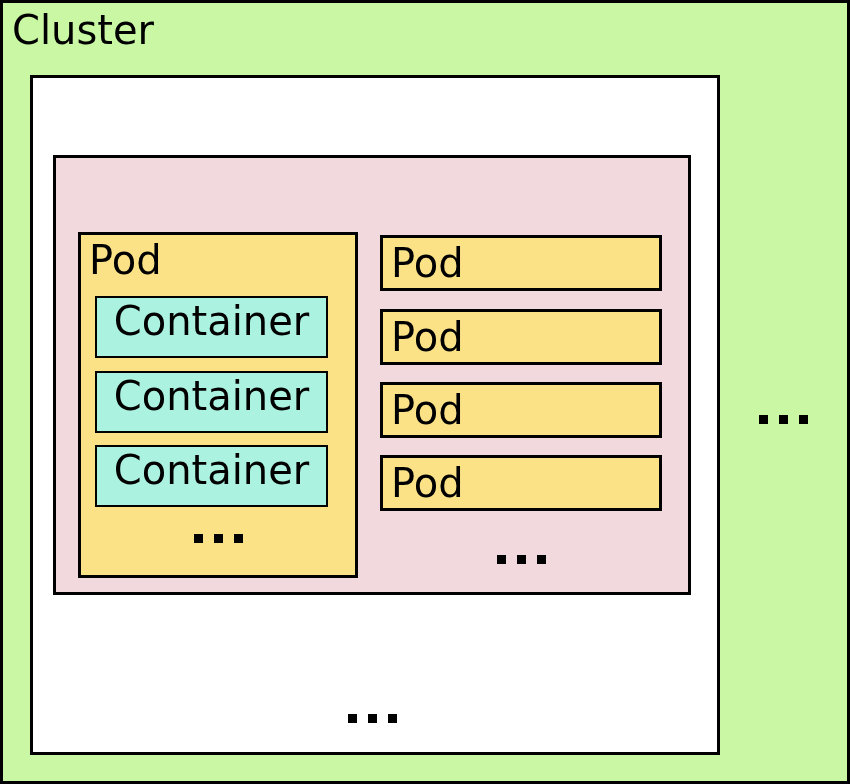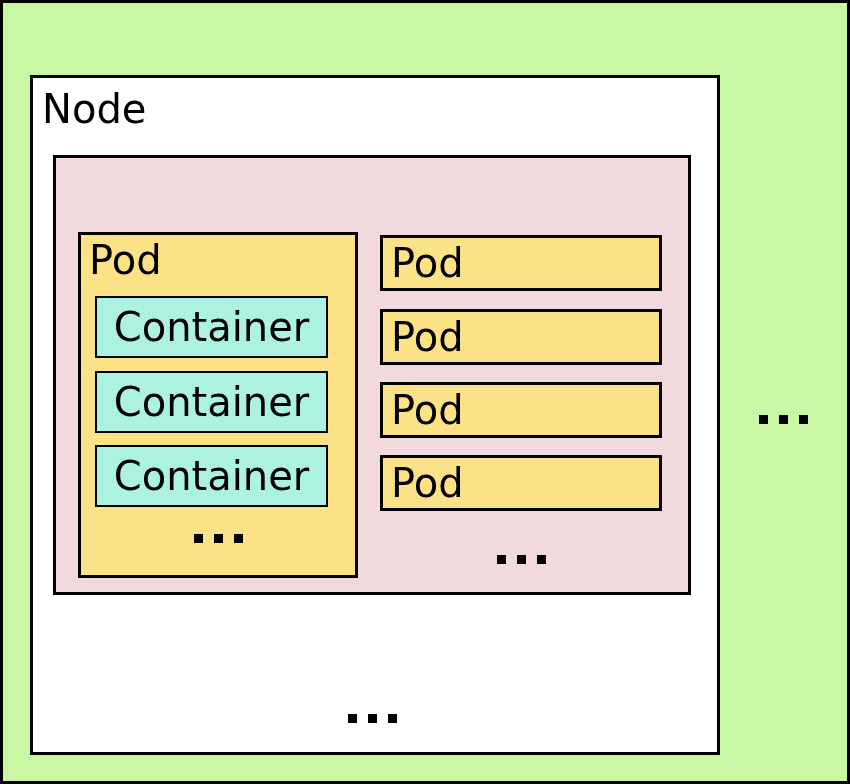--- a/index.html
+++ b/index.html
@@ -39,21 +39,21 @@
     left: 22px; top: 74px; width: 280px; height: 346px;
     background: var(--pod-bg, #fbe287);
     border: 3px solid var(--border, #000000);
   }
   .main-pod-label { left: 8px; top: 2px; }
 
   .container-box {
     left: 14px; width: 233px; height: 62px;
     background: var(--container-bg, #abf2e0);
     border: 2px solid var(--border, #000000);
-    display: flex; align-items: center; justify-content: center;
+    display: flex; align-items: flex-start; justify-content: center;
   }
   .container-1 { top: 61px; }
   .container-2 { top: 136px; }
   .container-3 { top: 210px; }
 
   .replica-pod {
     left: 324px; width: 282px; height: 56px;
     background: var(--pod-bg, #fbe287);
     border: 3px solid var(--border, #000000);
     display: flex; align-items: center;
@@ -81,30 +81,30 @@
   .replica-ellipsis   { left: 324px; width: 282px; top: 396px; }
   .node-ellipsis      { left: 20px; width: 638px; top: 635px; }
   .cluster-ellipsis   { left: 717px; width: 127px; top: 411px; }
   .cluster-label      { left: 9px; top: 4px; }
 </style>
 </head>
 <body>
 
 <div class="canvas">
 
+  <div class="abs label cluster-label">Cluster</div>
 
   <div class="abs ellipsis cluster-ellipsis" aria-label="...">
     <span class="dot"></span>
     <span class="dot"></span>
     <span class="dot"></span>
   </div>
 
   <div class="abs node-box">
 
-    <div class="abs label node-label">Node</div>
 
     <div class="abs deployment-box">
 
 
       <div class="abs main-pod-box">
         <div class="abs label main-pod-label">Pod</div>
 
         <div class="abs container-box container-1">
           <span class="label">Container</span>
         </div>

